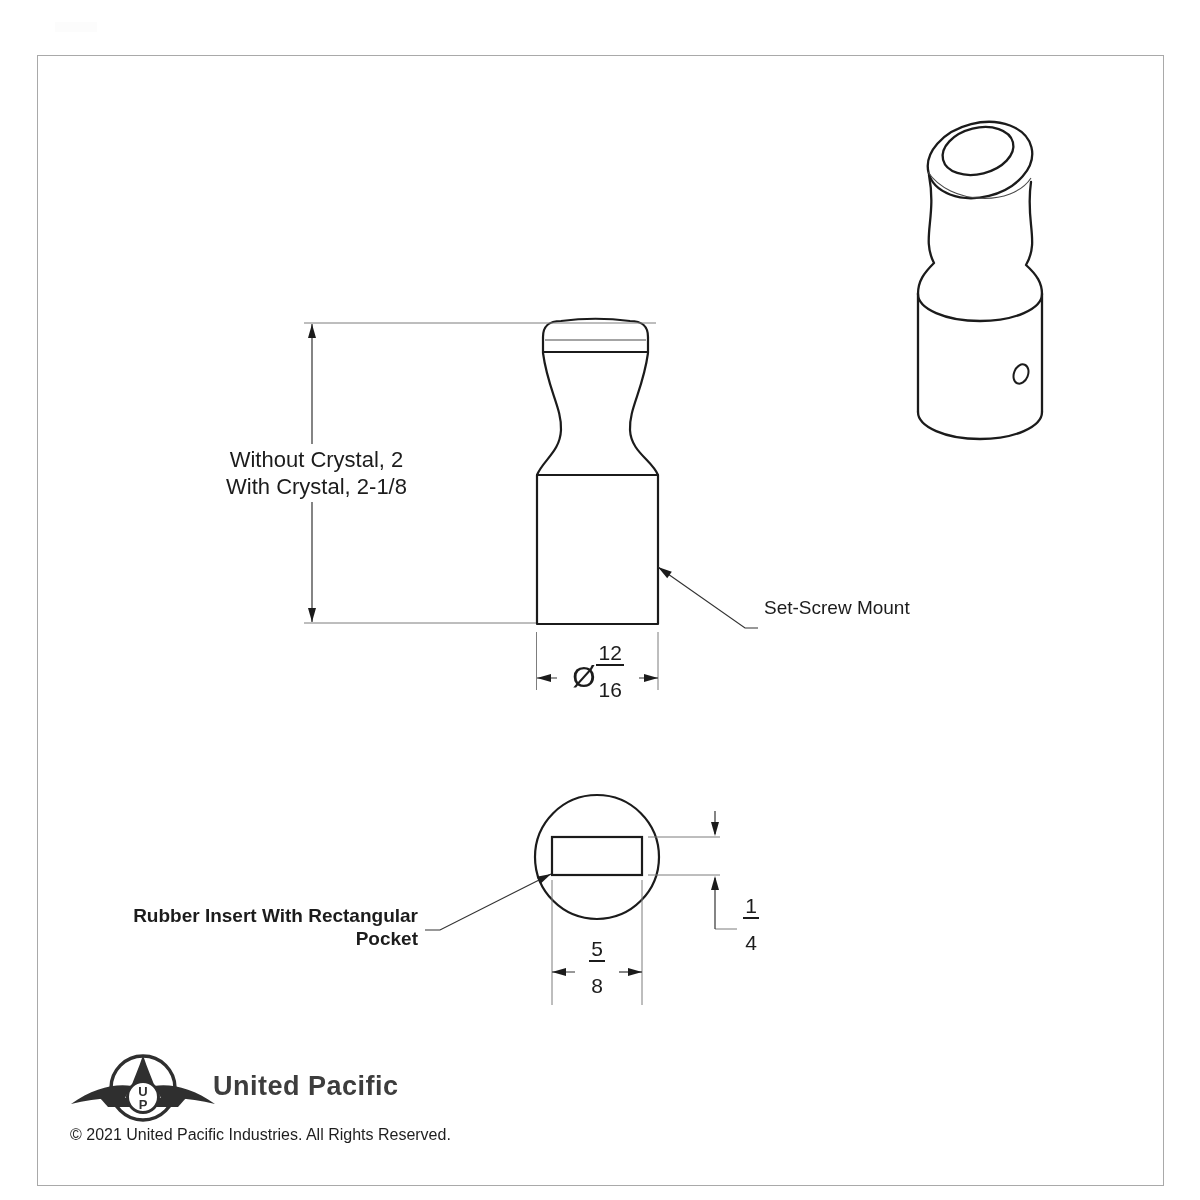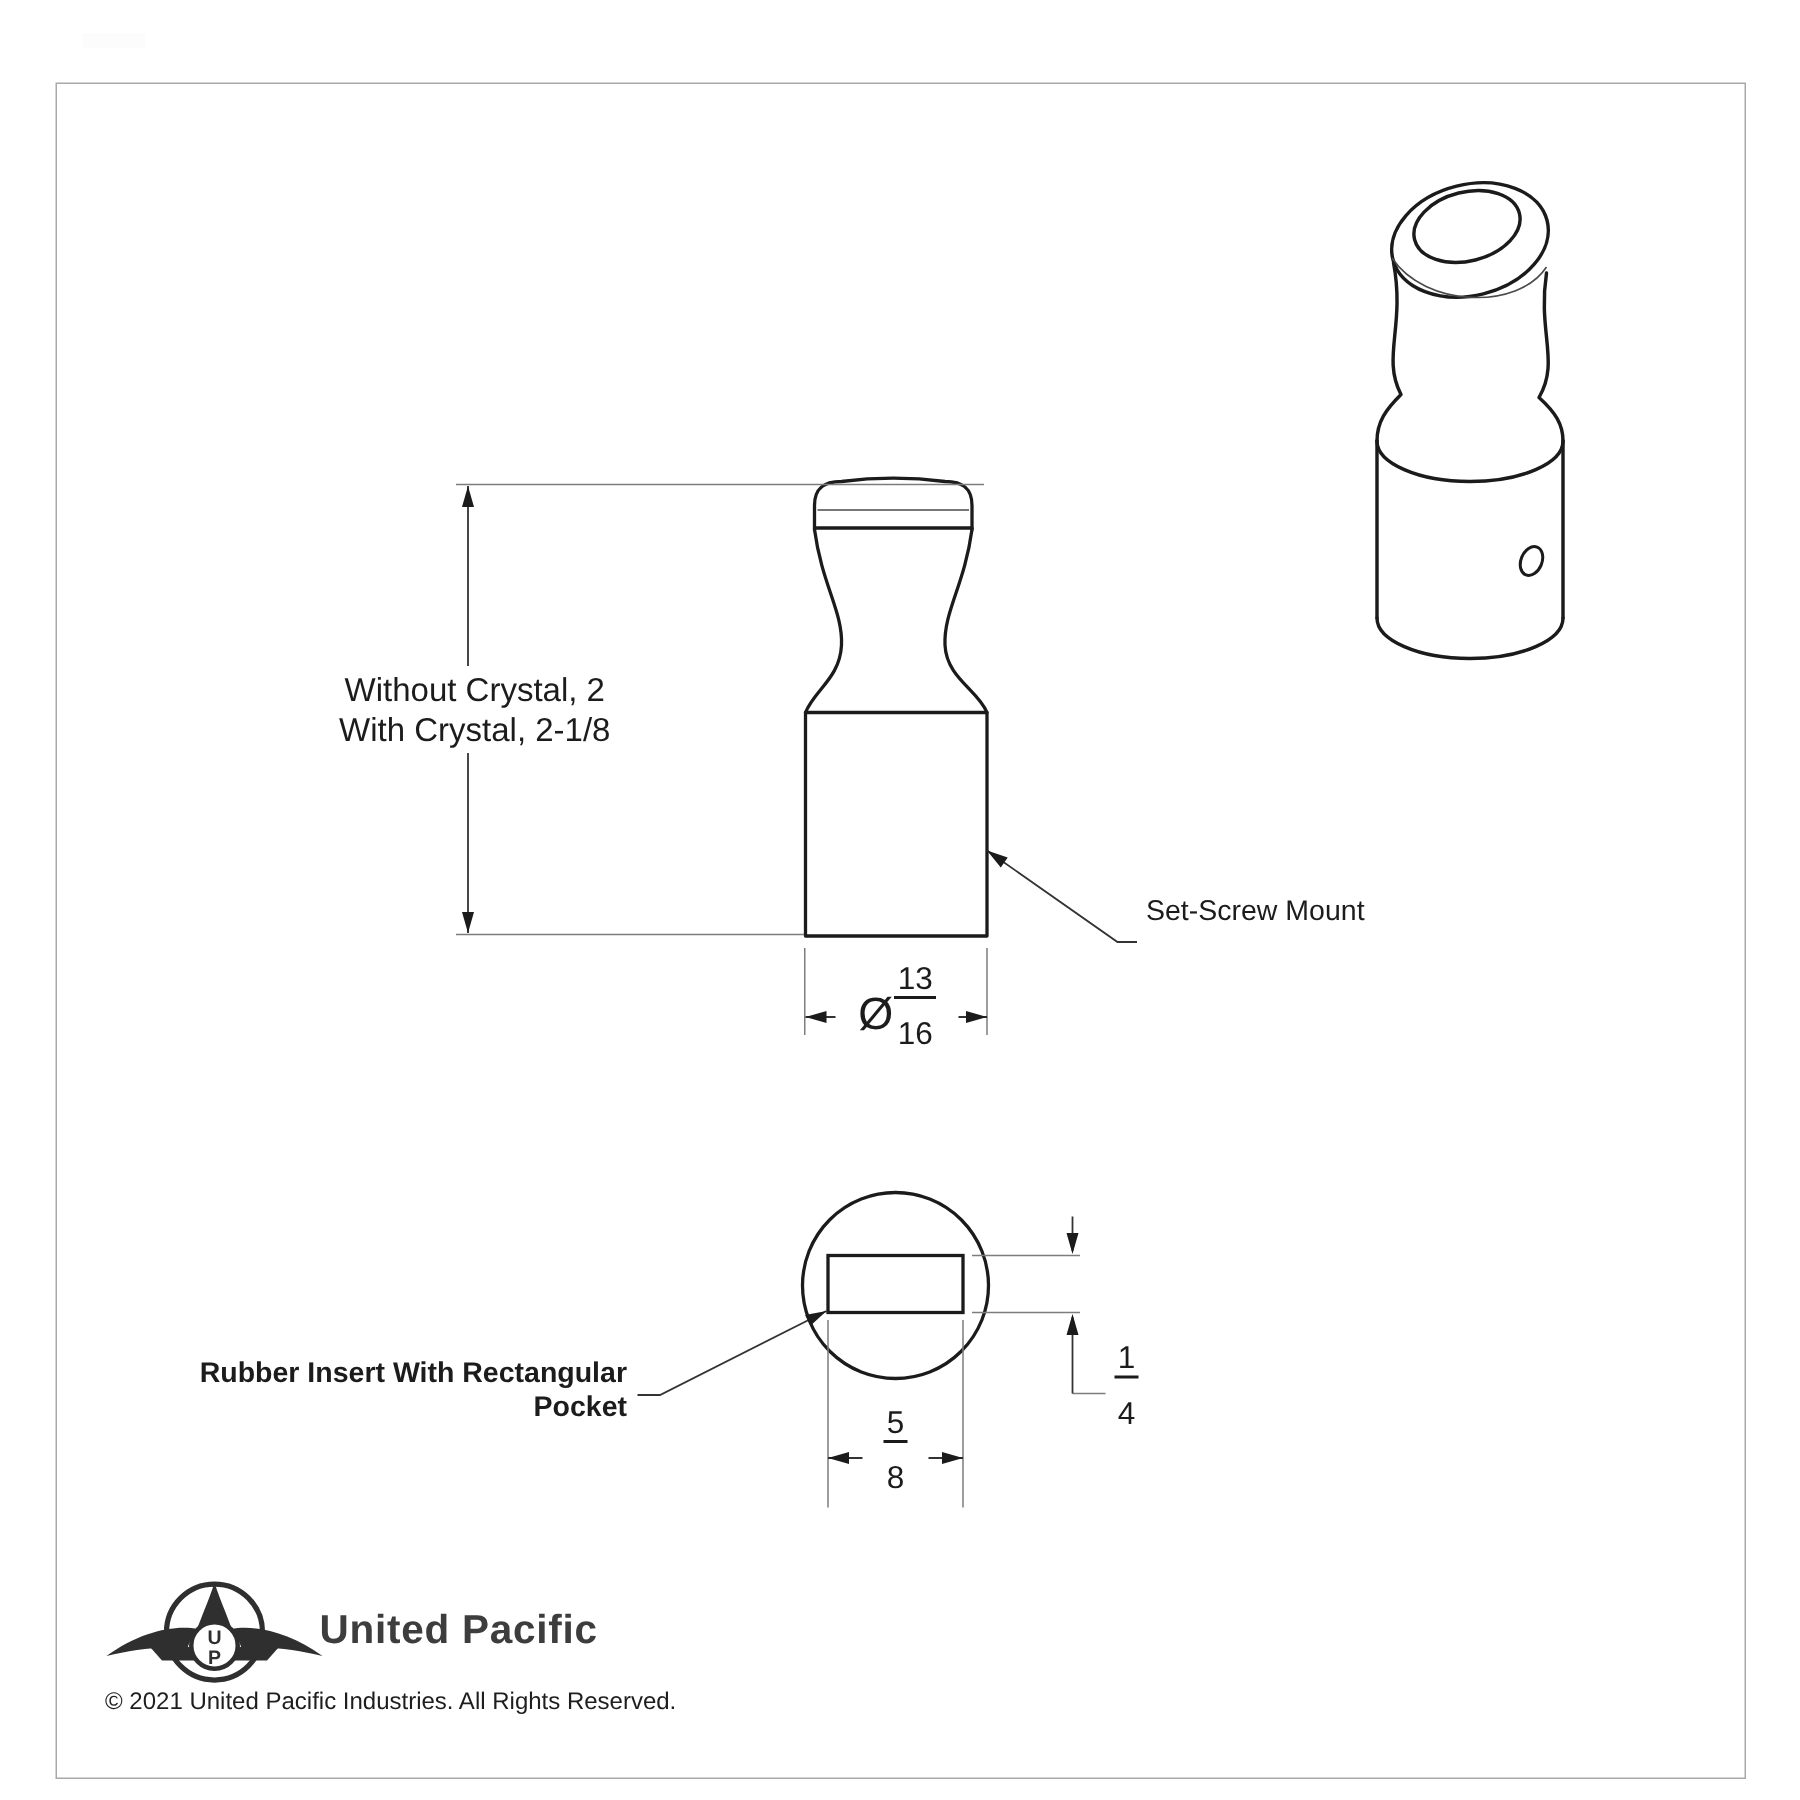--- a/index.html
+++ b/index.html
@@ -124,21 +124,21 @@
 
   <div class="txt label-setscrew">Set-Screw Mount</div>
 
   <div class="txt label-rubber">
     <div>Rubber Insert With Rectangular Pocket</div>
   </div>
 
   <div class="dim dim-dia">
     <span class="phi">Ø</span>
     <span class="frac">
-      <span class="num">13</span>
+      <span class="num">12</span>
       <span class="den">16</span>
     </span>
   </div>
 
   <div class="dim dim-58">
     <span class="frac">
       <span class="num">5</span>
       <span class="den">8</span>
     </span>
   </div>

